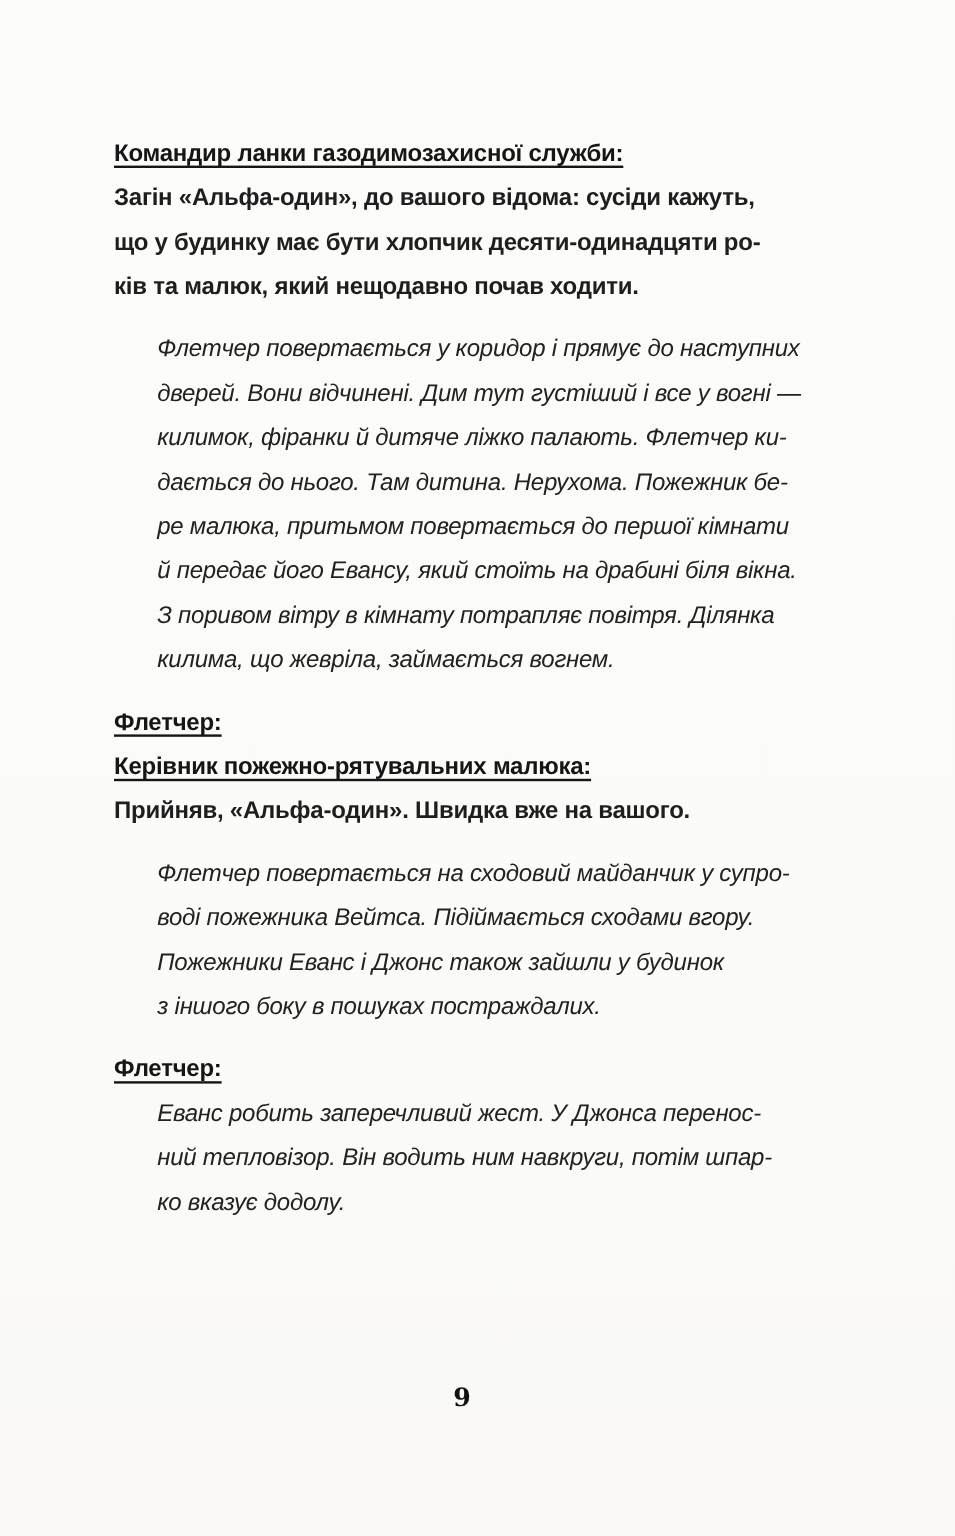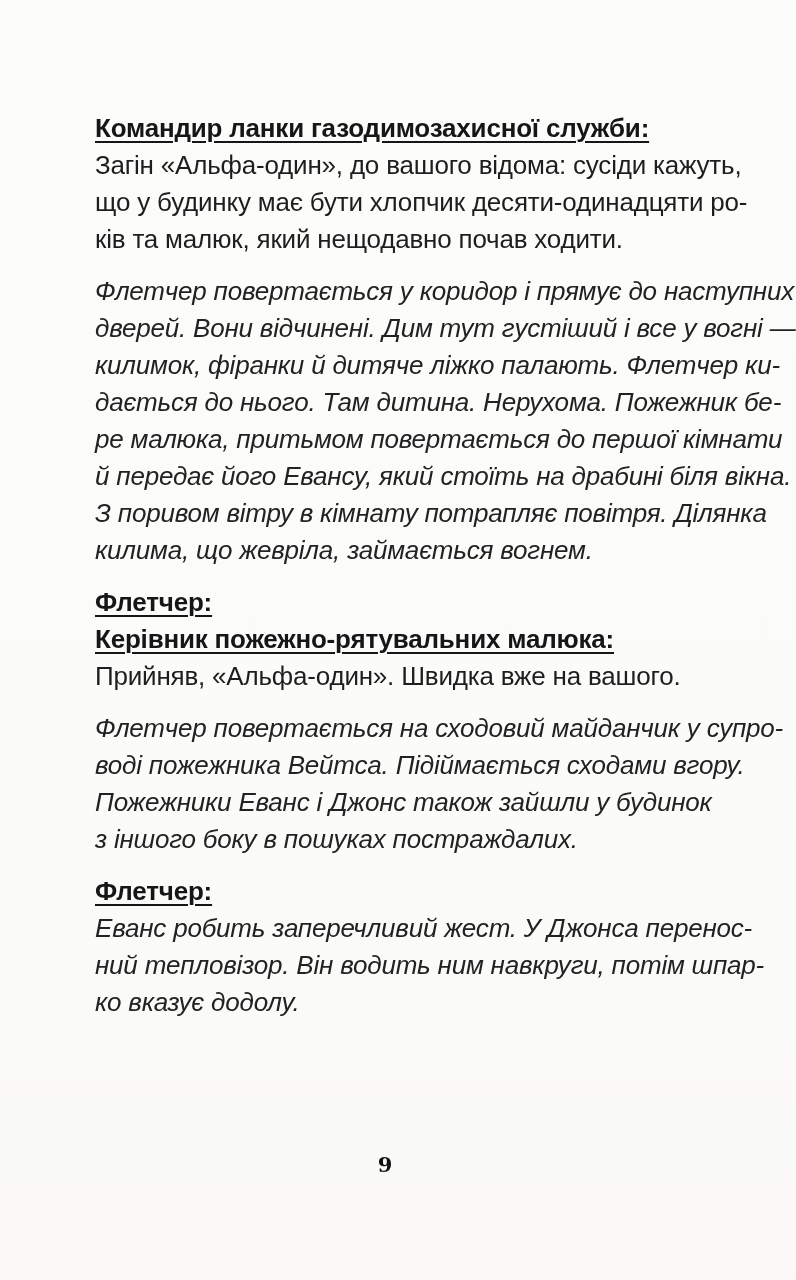--- a/index.html
+++ b/index.html
@@ -21,39 +21,40 @@
     background: linear-gradient(180deg, #fcfcfa 0%, #fbfbf9 60%, #faf9f7 100%);
   }
   .content {
     position: absolute;
     top: 110px;
     left: 95px;
     width: 640px;
   }
   .block {
     margin: 0 0 15px 0;
-    font-size: 26px;
+    font-size: 20px;
     line-height: 37px;
     white-space: pre;
     letter-spacing: -0.2px;
   }
   .speaker {
     font-weight: 700;
     margin-bottom: 0;
     text-decoration: underline;
     text-decoration-thickness: 2px;
     text-underline-offset: 4px;
     color: #161616;
   }
   .dialogue {
-    font-weight: 400;
+    font-weight: 700;
   }
   .direction {
     font-style: italic;
     color: #222222;
+    margin-left: 36px;
   }
   .pagenum {
     position: absolute;
     top: 1152px;
     left: 0;
     width: 770px;
     text-align: center;
     font-family: "DejaVu Serif", "Liberation Serif", serif;
     font-weight: 700;
     font-size: 21px;

